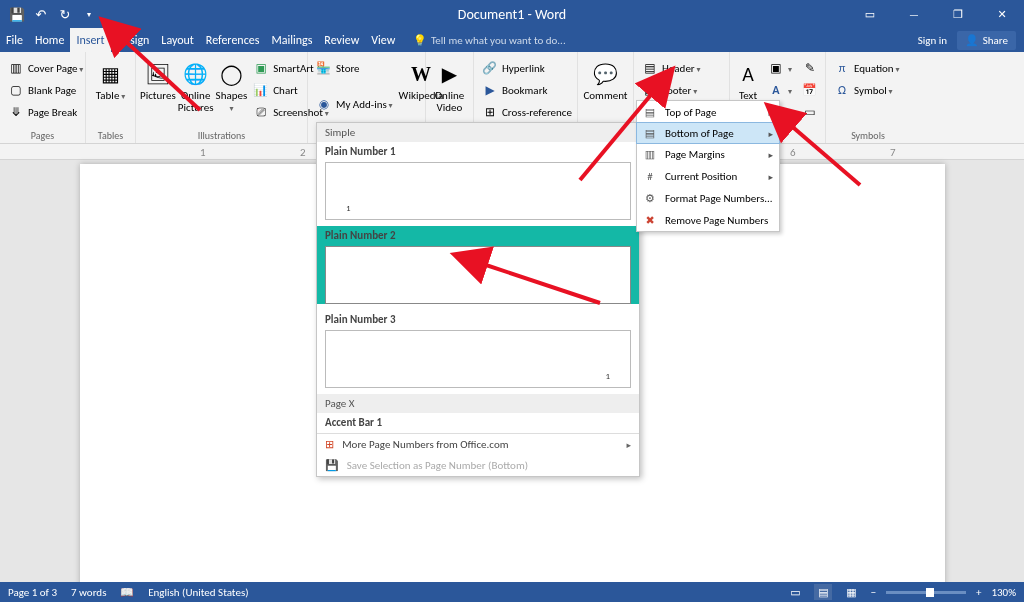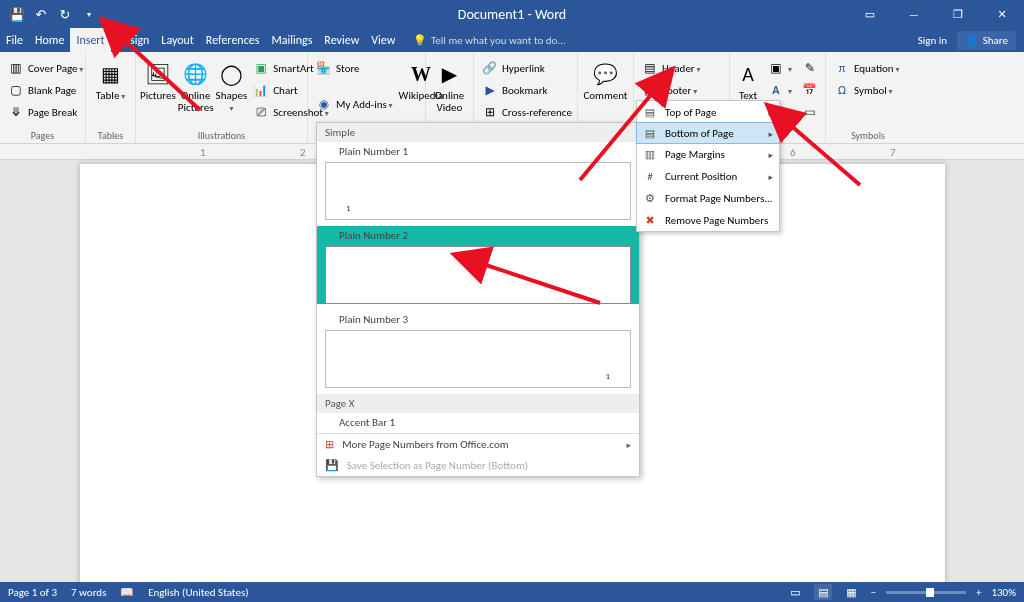--- a/index.html
+++ b/index.html
@@ -43,21 +43,21 @@
 .pn-menu { position:absolute; top:100px; left:636px; width:144px; background:#fff; border:1px solid #c6c6c6; box-shadow:2px 2px 4px rgba(0,0,0,.2); z-index:20; }
 .pn-item { display:flex; align-items:center; height:22px; padding:0 6px 0 4px; gap:6px; cursor:pointer; position:relative; }
 .pn-item .ic { width:18px; text-align:center; color:#555; font-size:11px; }
 .pn-item .arr { margin-left:auto; font-size:9px; color:#555; }
 .pn-item.hover { background:#cde6f7; border:1px solid #8bb8e0; margin:-1px; padding:0 6px 0 4px; }
 
 
 .gallery { position:absolute; top:122px; left:316px; width:324px; background:#fff; border:1px solid #c6c6c6; box-shadow:2px 2px 6px rgba(0,0,0,.25); z-index:19; display:flex; flex-direction:column; max-height:410px; }
 .gallery-scroll { overflow-y:auto; flex:1; padding-bottom:2px; }
 .gal-header { background:#eee; color:#555; font-weight:400; padding:3px 8px; font-size:11px; }
-.gal-item-title { padding:3px 22px 2px; font-size:11px; font-weight:400; color:#444; }
+.gal-item-title { padding:3px 8px 2px; font-size:11px; font-weight:700; color:#444; }
 .gal-preview { margin:2px 8px 6px; height:58px; border:1px solid #bbb; background:#fff; position:relative; }
 .gal-item.selected { background:#14b8a6; }
 .gal-item.selected .gal-preview{border-color:#888;}
 .gal-footer { border-top:1px solid #ddd; }
 .gal-footer .row { display:flex; align-items:center; gap:8px; padding:4px 8px; color:#444; }
 .gal-footer .row.disabled { color:#aaa; }
 .gal-footer .arr{margin-left:auto;font-size:9px;color:#666;}
 .pn-num { position:absolute; font-size:9px; color:#333; }
 
 

